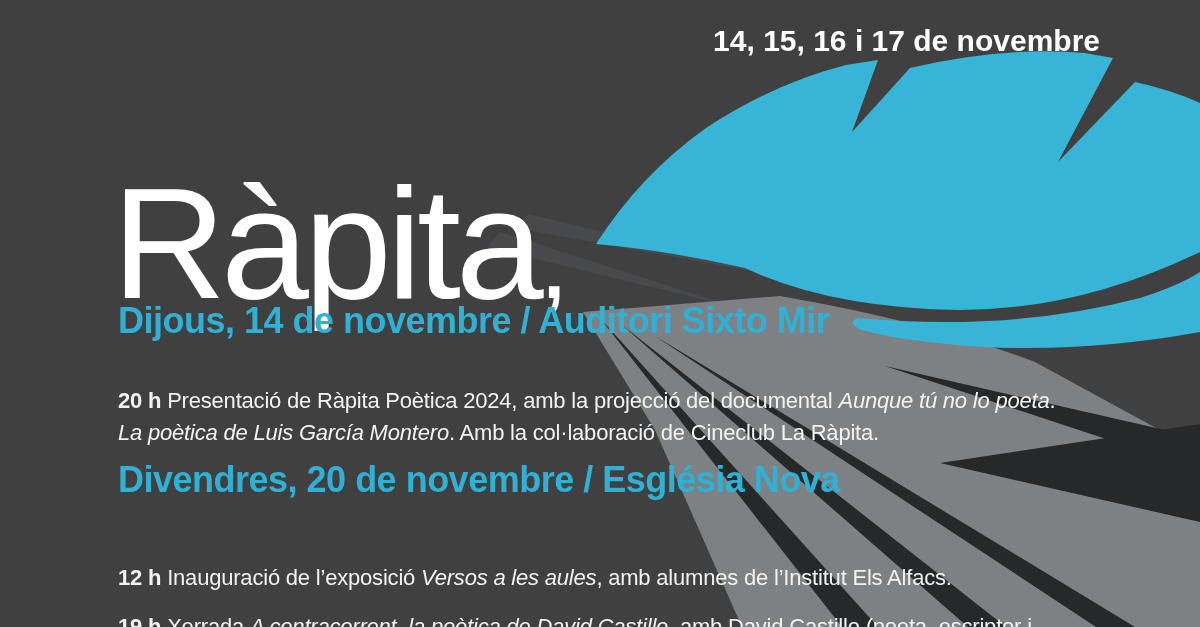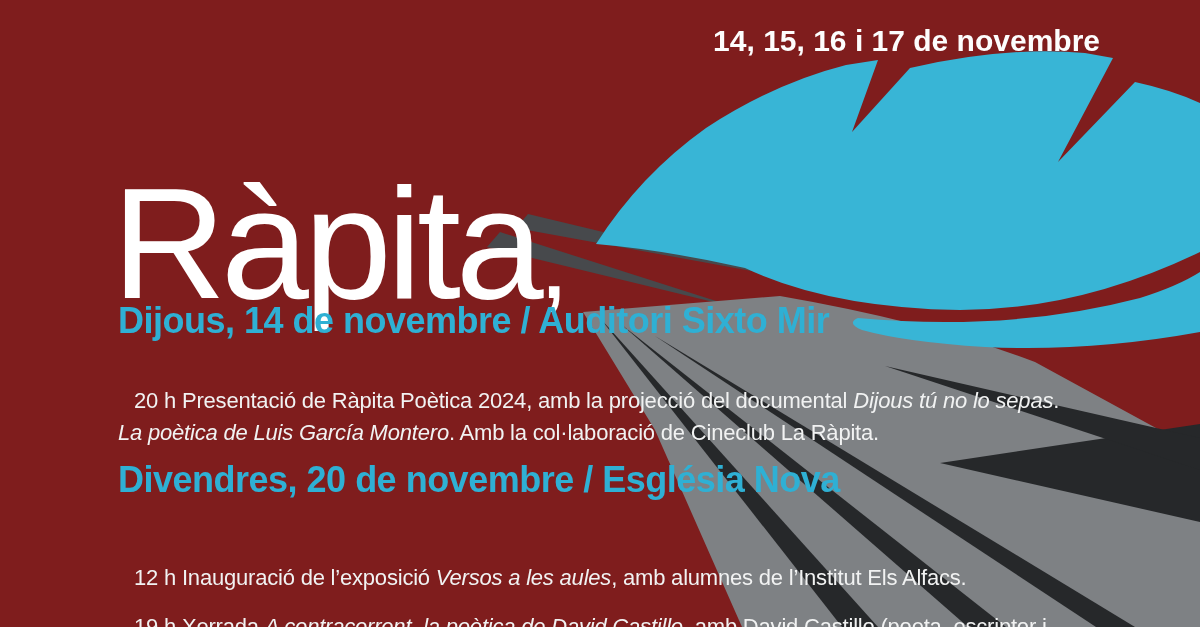--- a/index.html
+++ b/index.html
@@ -1,18 +1,18 @@
 <!DOCTYPE html>
 <html><head>
 <meta charset="utf-8">
 <style>
   html,body{margin:0;padding:0;background:#111;}
   .poster{
     position:relative;width:1200px;height:627px;overflow:hidden;
-    background:#7f1d1d;color:#f2f3f3;
+    background:#404040;color:#f2f3f3;
     font-family:"Liberation Sans", sans-serif;
   }
   .decor{position:absolute;inset:0;width:1200px;height:627px;}
   .textlayer{position:absolute;inset:0;}
   .dates{
     position:absolute;top:24px;right:100px;
     font-size:30px;font-weight:bold;letter-spacing:0;
     color:#fdfdfd;white-space:nowrap;
   }
   .title-word1{
@@ -34,21 +34,21 @@
   .sec-heading.s1{top:300px;}
   .sec-heading.s2{top:459px;}
   .body{
     position:absolute;left:118px;width:1010px;
     font-size:22px;line-height:32px;letter-spacing:-0.2px;
     color:#f1f2f2;
   }
   .body.b1{top:363px;}
   .body.b2{top:540px;}
   .body.b3{top:590px;line-height:29px;}
-  .b{font-weight:normal;margin-left:16px;}
+  .b{font-weight:bold;}
   .i{font-style:italic;}
 </style>
 </head>
 <body>
 
 <div class="poster">
 
   <svg class="decor" viewBox="0 0 1200 627" aria-hidden="true">
 
     <path d="M487 247 L500 232 L738 308 Z" fill="#47494c"></path>
@@ -69,21 +69,21 @@
 
   <div class="textlayer">
 
     <div class="dates">14, 15, 16 i 17 de novembre</div>
 
     <h1 class="title-word1"><span>Ràpita</span><span class="title-comma">,</span></h1>
 
 
     <div class="sec-heading s1">Dijous, 14 de novembre / Auditori Sixto Mir</div>
 
-    <p class="body b1"><span class="b">20 h</span><span> Presentació de Ràpita Poètica 2024, amb la projecció del documental </span><span class="i">Dijous tú no lo sepas</span><span>.</span><br><span class="i">La poètica de Luis García Montero</span><span>. Amb la col·laboració de Cineclub La Ràpita.</span></p>
+    <p class="body b1"><span class="b">20 h</span><span> Presentació de Ràpita Poètica 2024, amb la projecció del documental </span><span class="i">Aunque tú no lo poeta</span><span>.</span><br><span class="i">La poètica de Luis García Montero</span><span>. Amb la col·laboració de Cineclub La Ràpita.</span></p>
 
     <div class="sec-heading s2">Divendres, 20 de novembre / Església Nova</div>
 
     <p class="body b2"><span class="b">12 h</span><span> Inauguració de l’exposició </span><span class="i">Versos a les aules</span><span>, amb alumnes de l’Institut Els Alfacs.</span><br></p>
 
     <p class="body b3"><span class="b">19 h</span><span> Xerrada </span><span class="i">A contracorrent, la poètica de David Castillo</span><span>, amb David Castillo (poeta, escriptor i</span><br></p>
 
   </div>
 </div>
 

